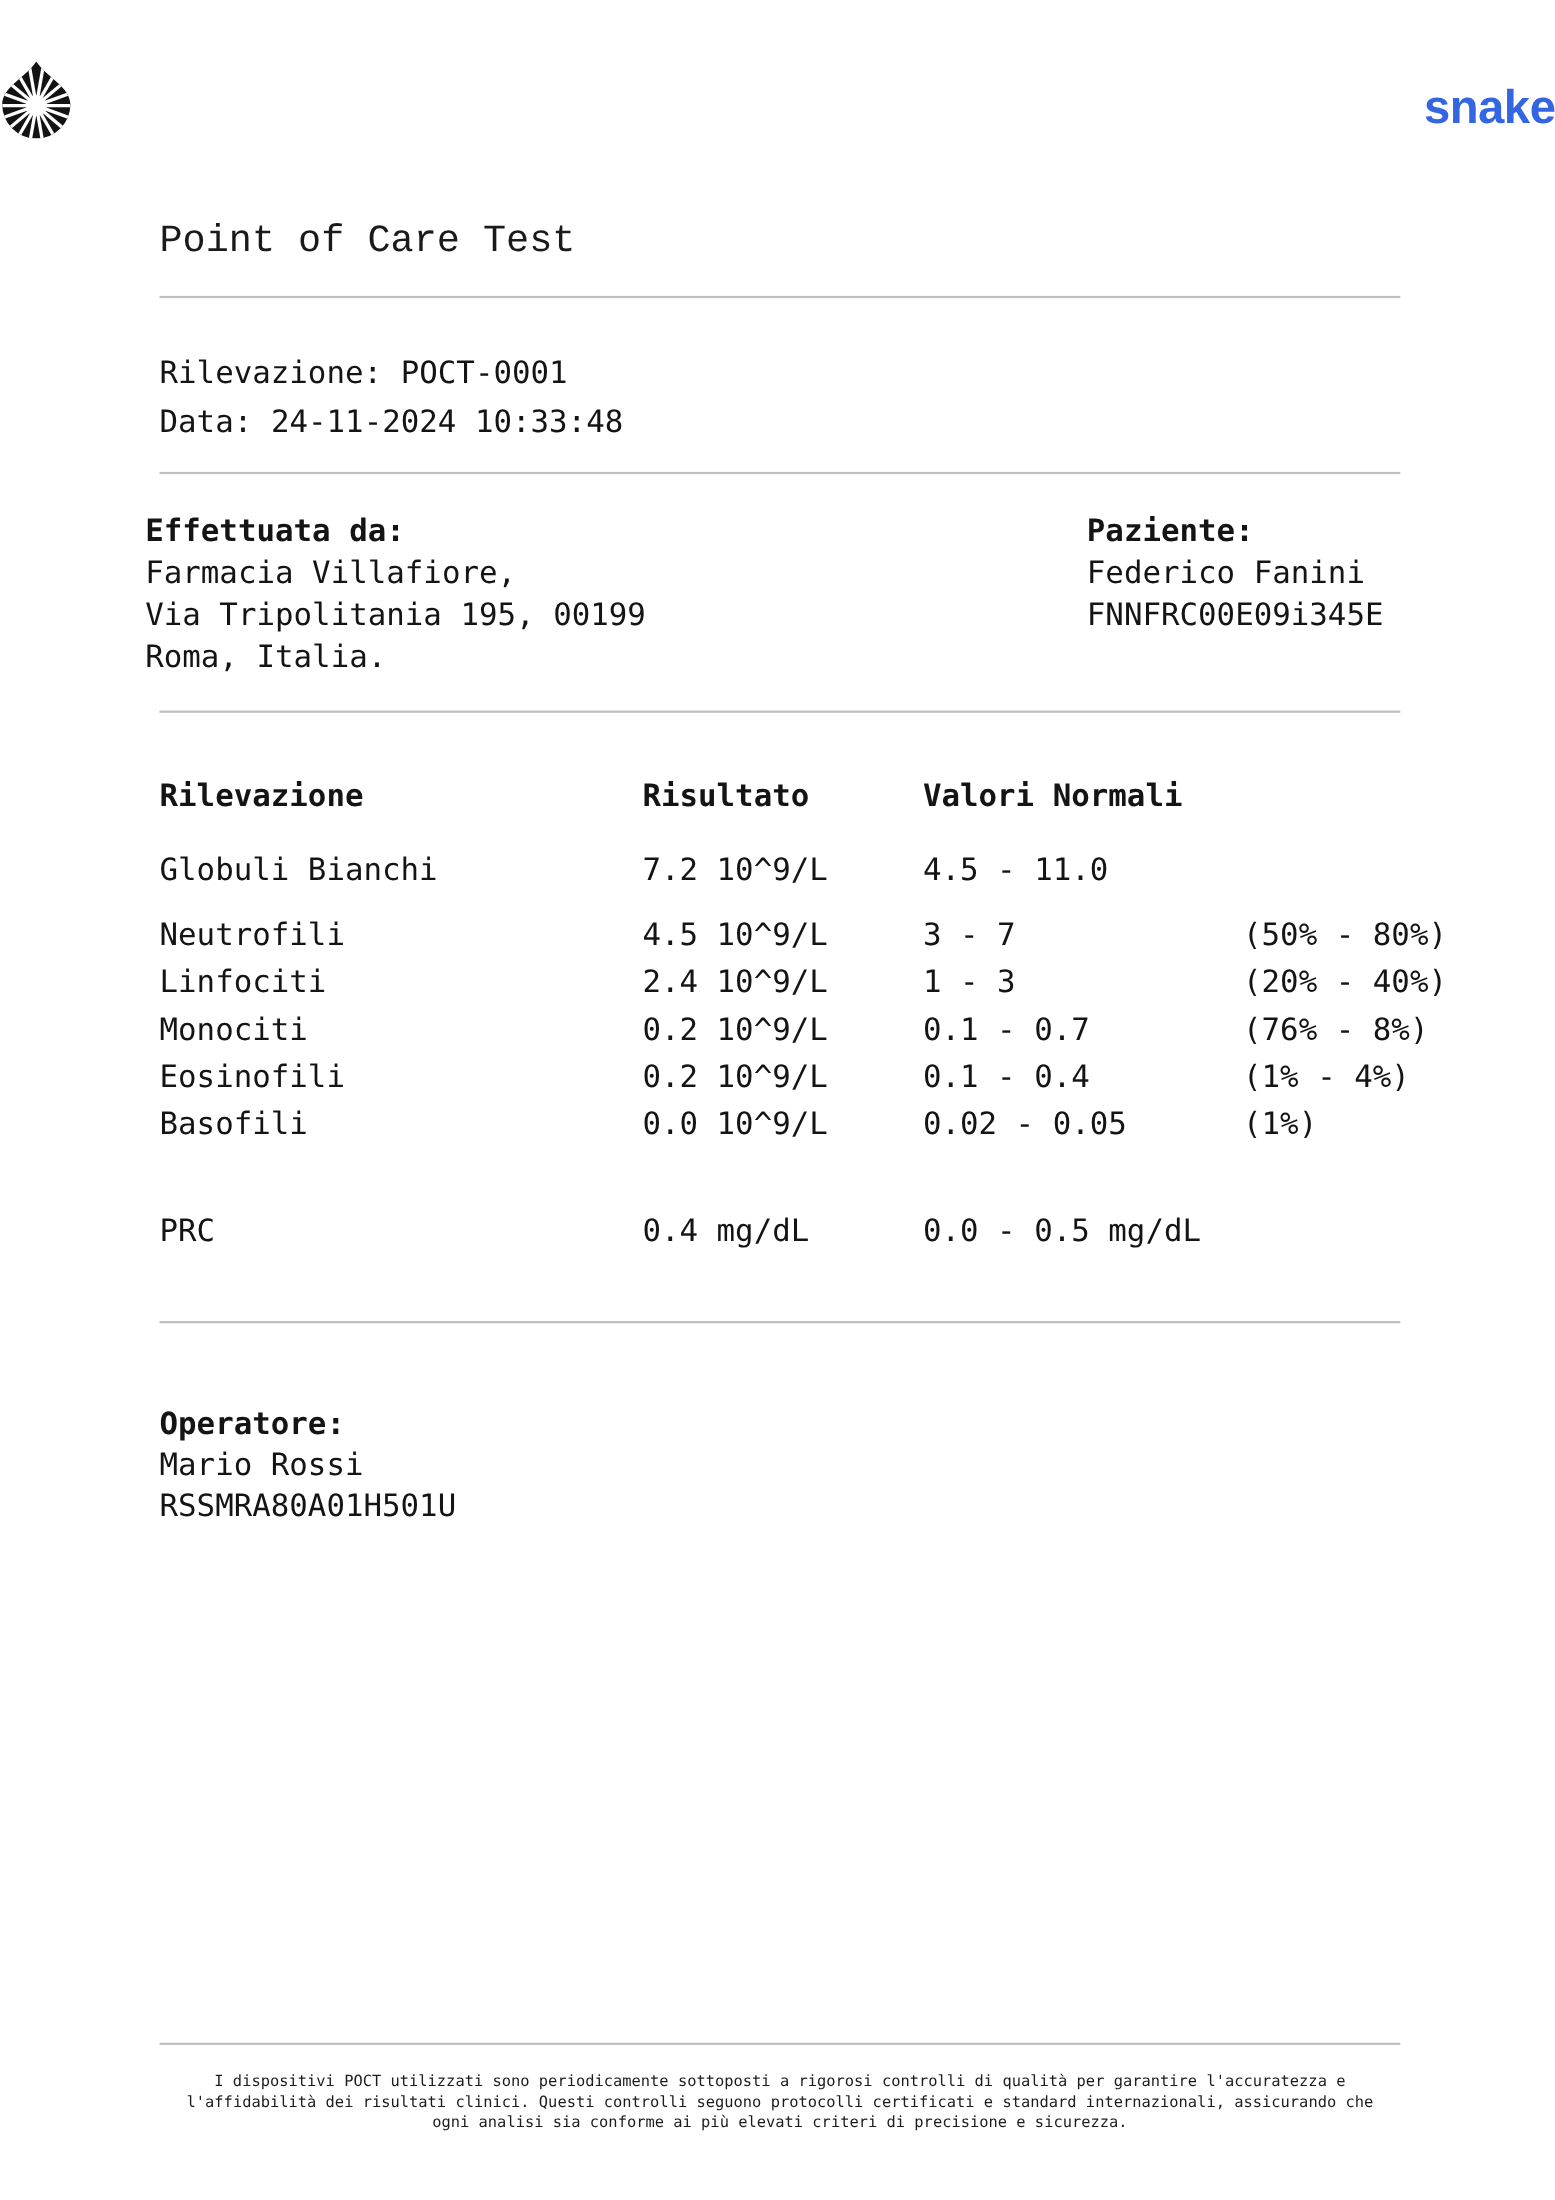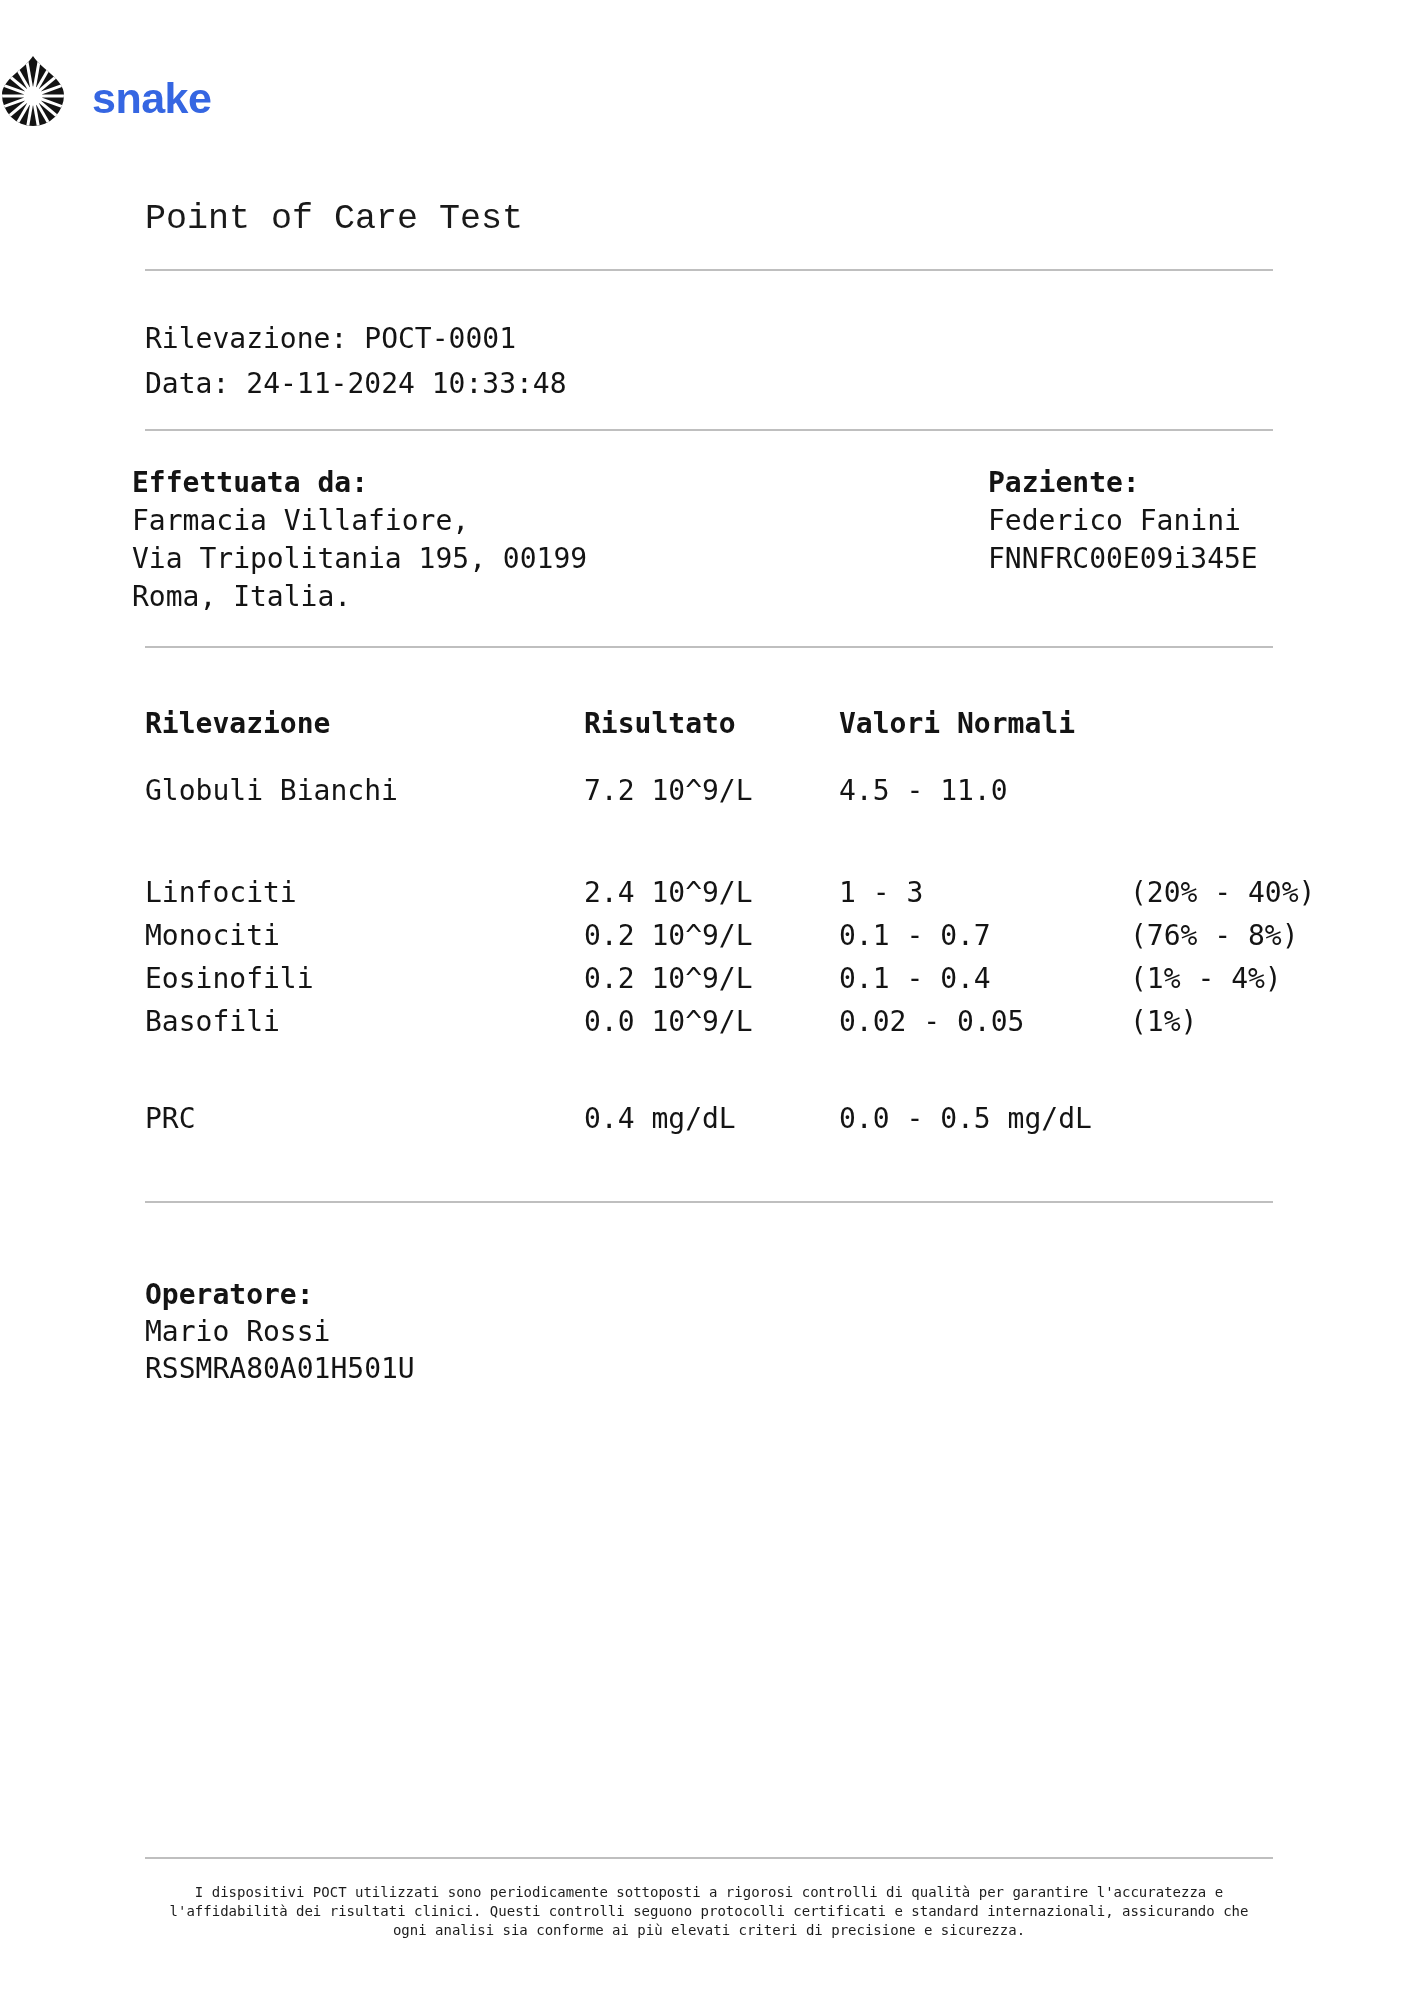--- a/index.html
+++ b/index.html
@@ -8,21 +8,21 @@
     width:1414px;
     height:2000px;
     background:#ffffff;
     overflow:hidden;
     font-family:"DejaVu Sans Mono","Liberation Mono",monospace;
     color:#141414;
   }
   
   .logo-row{
     position:absolute; top:56px; left:0; width:1414px;
-    display:flex; justify-content:flex-start; align-items:center; gap:26px;
+    display:flex; justify-content:space-between; align-items:center; gap:26px;
   }
   .wordmark{
     font-family:"Liberation Sans","DejaVu Sans",sans-serif;
     font-weight:bold; font-size:43px; letter-spacing:-0.5px;
     color:#3566e2; line-height:1;
     padding-top:14px;
   }
   
   .doc-title{
     position:absolute; top:202px; left:145px;
@@ -135,20 +135,26 @@
     <span class="c-result">Risultato</span>
     <span class="c-range">Valori Normali</span>
   </div>
 
   <div class="trow t-r0">
     <span class="c-name">Globuli Bianchi</span>
     <span class="c-result">7.2 10^9/L</span>
     <span class="c-range">4.5 - 11.0</span>
     <span class="c-pct"></span>
   </div>
+  <div class="trow t-r1">
+    <span class="c-name">Neutrofili</span>
+    <span class="c-result">4.5 10^9/L</span>
+    <span class="c-range">3 - 7</span>
+    <span class="c-pct">(50% - 80%)</span>
+  </div>
   <div class="trow t-r2">
     <span class="c-name">Linfociti</span>
     <span class="c-result">2.4 10^9/L</span>
     <span class="c-range">1 - 3</span>
     <span class="c-pct">(20% - 40%)</span>
   </div>
   <div class="trow t-r3">
     <span class="c-name">Monociti</span>
     <span class="c-result">0.2 10^9/L</span>
     <span class="c-range">0.1 - 0.7</span>

